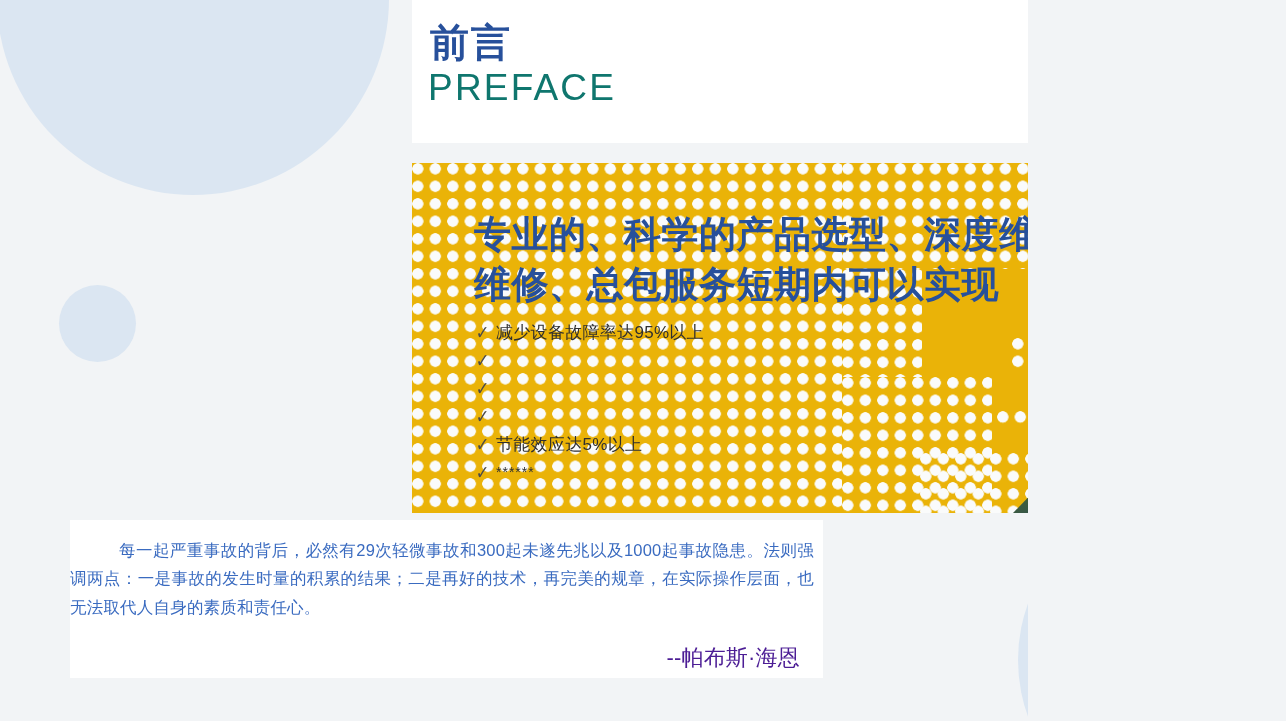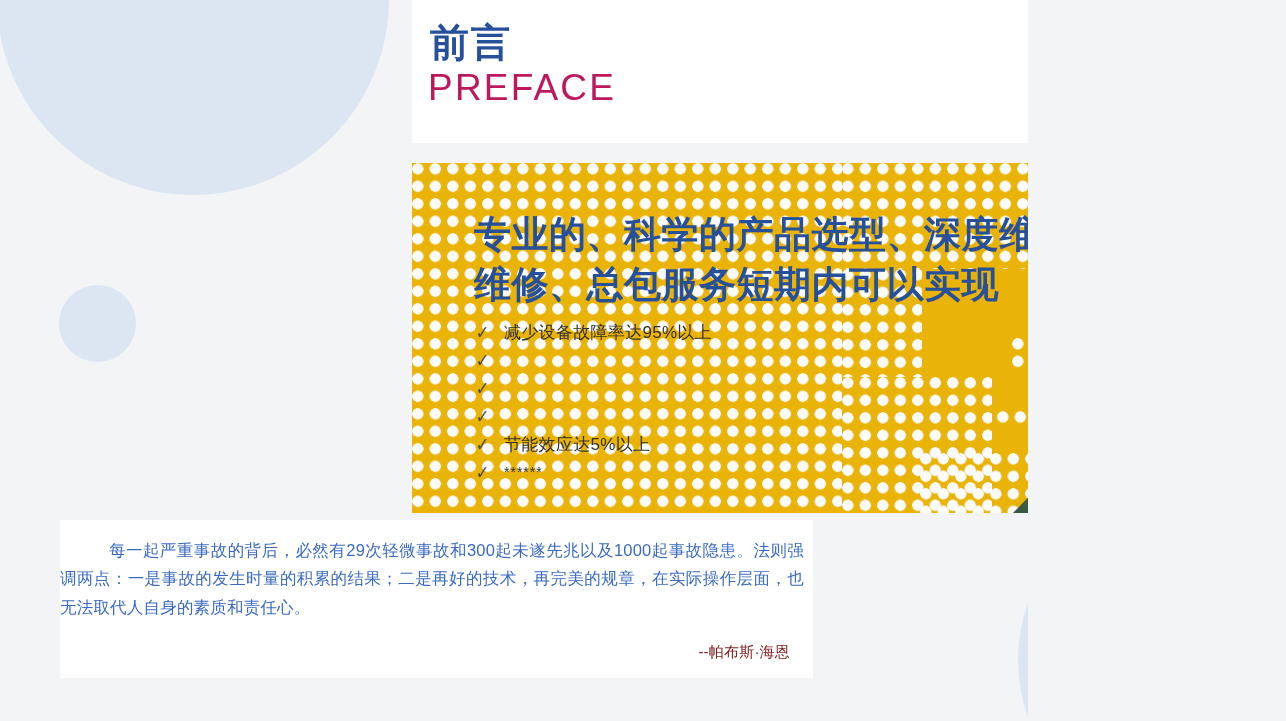--- a/index.html
+++ b/index.html
@@ -74,21 +74,21 @@
     color: #27509b;
     letter-spacing: 2px;
     line-height: 1.1;
     font-family: "Liberation Sans", "DejaVu Sans", sans-serif;
   }
   #title-en {
     position: absolute;
     left: 16px;
     top: 68px;
     font-size: 37px;
-    color: #be185d;
+    color: #0f766e;
     letter-spacing: 2.2px;
     line-height: 1.1;
     font-family: "Liberation Sans", "DejaVu Sans", sans-serif;
   }
 
   
   #logo {
     position: absolute;
     left: 1160px;
     top: 2px;
@@ -184,31 +184,30 @@
     color: #4a4a4a;
     font-size: 19px;
     line-height: 1;
     font-weight: 300;
     transform: scaleX(0.85);
   }
   .bullet-text {
     font-size: 17px;
     color: #2f2f2f;
     letter-spacing: 0.3px;
-    margin-left: 8px;
   }
   .bullet-text.is-stars {
     font-size: 14px;
     letter-spacing: 1px;
   }
 
   
   #quote-box {
     position: absolute;
-    left: 60px;
+    left: 70px;
     top: 520px;
     width: 753px;
     height: 158px;
     background: #ffffff;
   }
   #quote-text {
     position: absolute;
     left: 0;
     top: 16px;
     width: 744px;
@@ -216,22 +215,22 @@
     color: #3a6bc0;
     line-height: 1.72;
     text-indent: 49px;
     text-align: justify;
     letter-spacing: 0.2px;
   }
   #quote-attribution {
     position: absolute;
     right: 23px;
     top: 123px;
-    font-size: 15px;
-    color: #7f1d1d;
+    font-size: 22px;
+    color: #4c1d95;
     letter-spacing: 0.2px;
   }
 </style>
 </head>
 <body>
 
 <div id="slide">
 
   <div class="deco-circle" id="circle-top-left"></div>
   <div class="deco-circle" id="circle-small-left"></div>

